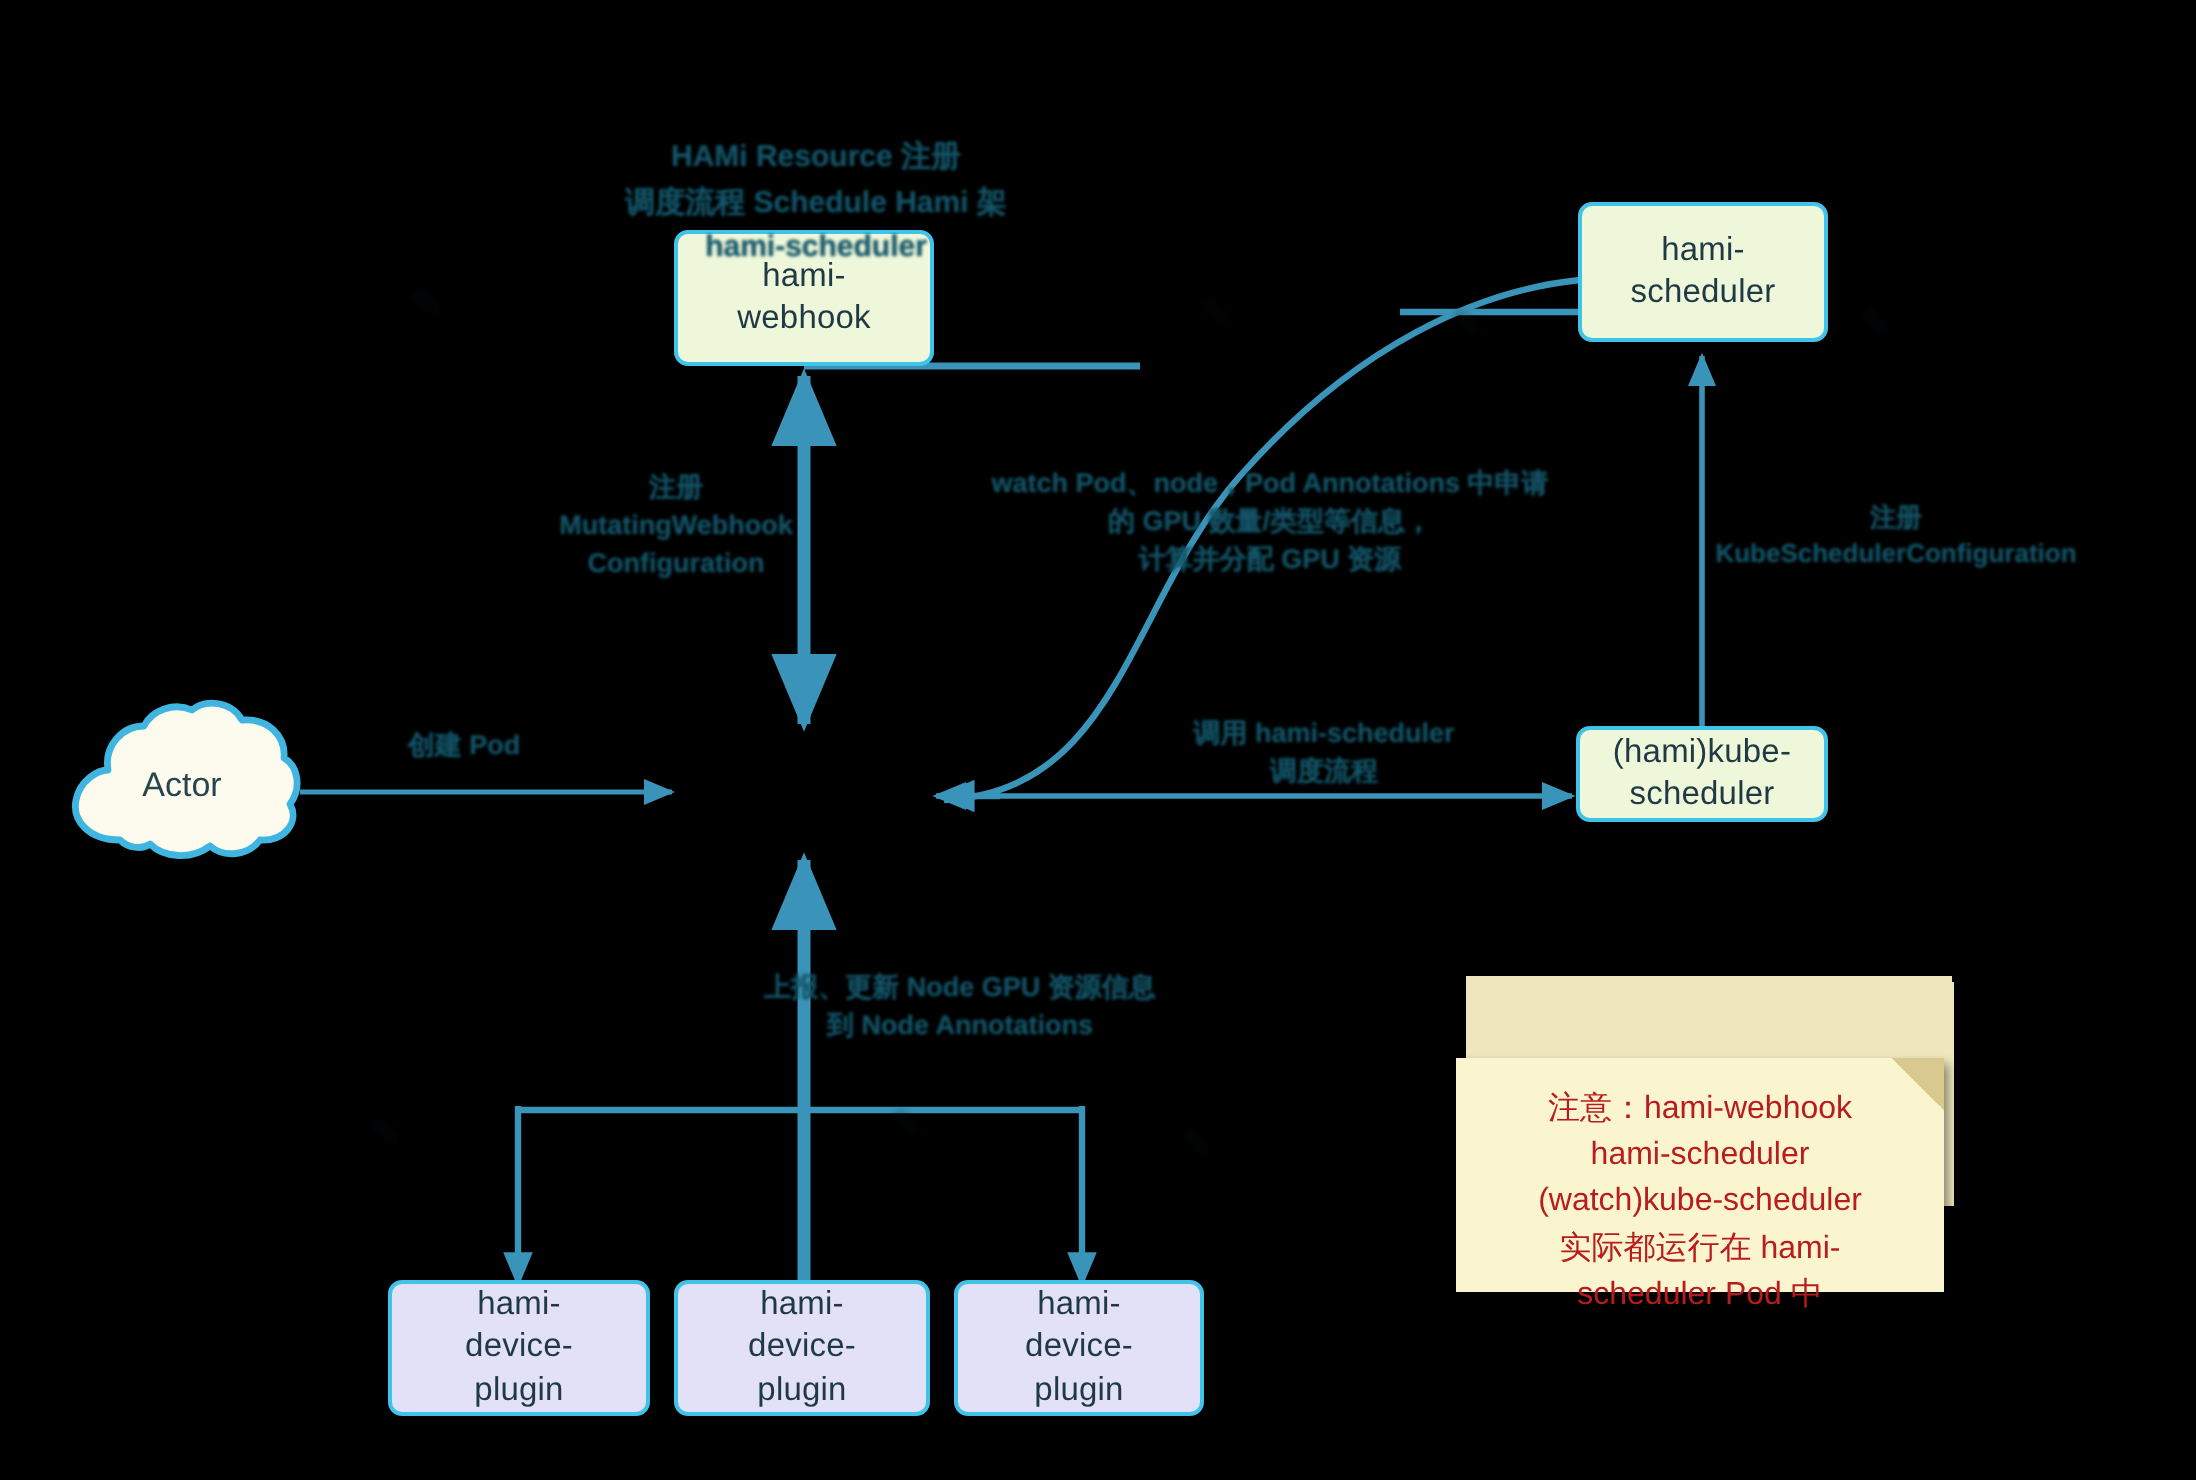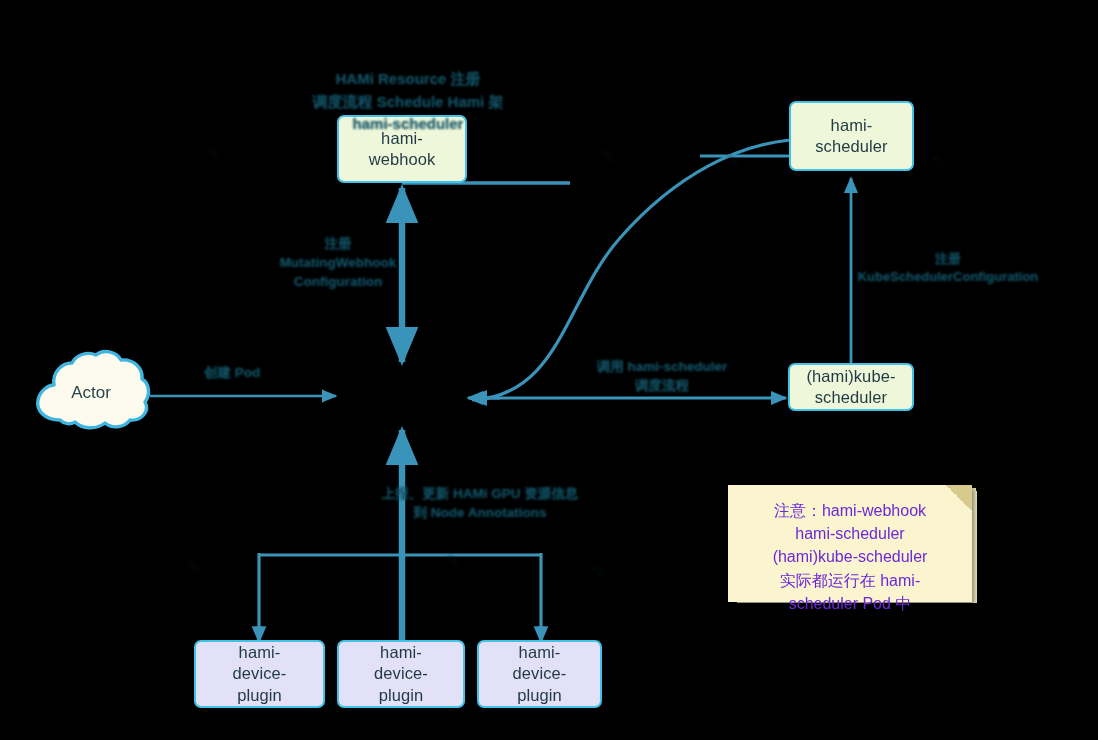--- a/index.html
+++ b/index.html
@@ -72,27 +72,28 @@
   .edge-label.title {
     font-size: 15px;
     line-height: 1.5;
   }
   .edge-label.small { font-size: 13px; }
 
   
   .note {
     position: absolute;
     background: #fbf5cf;
-    color: #6d28d9;
+    color: #b91c1c;
     font-size: 16px;
     line-height: 1.45;
     text-align: center;
     padding: 14px 4px 16px;
     z-index: 6;
     box-shadow: 2px 3px 5px rgba(0,0,0,.45);
+    margin-top: 44px;
   }
   .note .note-body { position: relative; z-index: 2; }
   .note .fold {
     position: absolute;
     right: 0; top: 0;
     width: 26px; height: 26px;
     background: linear-gradient(225deg, #d8c98e 0 50%, transparent 50% 100%);
     z-index: 3;
   }
   .note-shadow-a, .note-shadow-b {
@@ -222,47 +223,52 @@
     <div>调度流程 Schedule Hami 架</div>
     <div>hami-scheduler</div>
   </div>
 
   <div class="edge-label" style="left:238px;top:234px;width:200px;">
     <div>注册</div>
     <div>MutatingWebhook</div>
     <div>Configuration</div>
   </div>
 
+  <div class="edge-label" style="left:470px;top:232px;width:330px;">
+    <div>watch Pod、node，Pod Annotations 中申请</div>
+    <div>的 GPU 数量/类型等信息，</div>
+    <div>计算并分配 GPU 资源</div>
+  </div>
 
   <div class="edge-label small" style="left:818px;top:250px;width:260px;">
     <div>注册</div>
     <div>KubeSchedulerConfiguration</div>
   </div>
 
   <div class="edge-label" style="left:186px;top:363px;width:92px;">
     <div>创建 Pod</div>
   </div>
 
   <div class="edge-label" style="left:568px;top:357px;width:188px;">
     <div>调用 hami-scheduler</div>
     <div>调度流程</div>
   </div>
 
   <div class="edge-label" style="left:330px;top:484px;width:300px;">
-    <div>上报、更新 HAMi GPU 资源信息</div>
+    <div>上报、更新 Node GPU 资源信息</div>
     <div>到 Node Annotations</div>
   </div>
 
   <div class="note-shadow-a" style="left:737px;top:491px;width:240px;height:112px;"></div>
   <div class="note-shadow-b" style="left:733px;top:488px;width:243px;height:114px;"></div>
 
   <div class="note" style="left:728px;top:485px;width:244px;height:117px;">
     <div class="fold"></div>
     <div class="note-body">
       <div>注意：hami-webhook</div>
       <div>hami-scheduler</div>
-      <div>(hami)kube-scheduler</div>
+      <div>(watch)kube-scheduler</div>
       <div>实际都运行在 hami-</div>
       <div>scheduler Pod 中</div>
     </div>
   </div>
 
 </div>
 
 </body></html>

